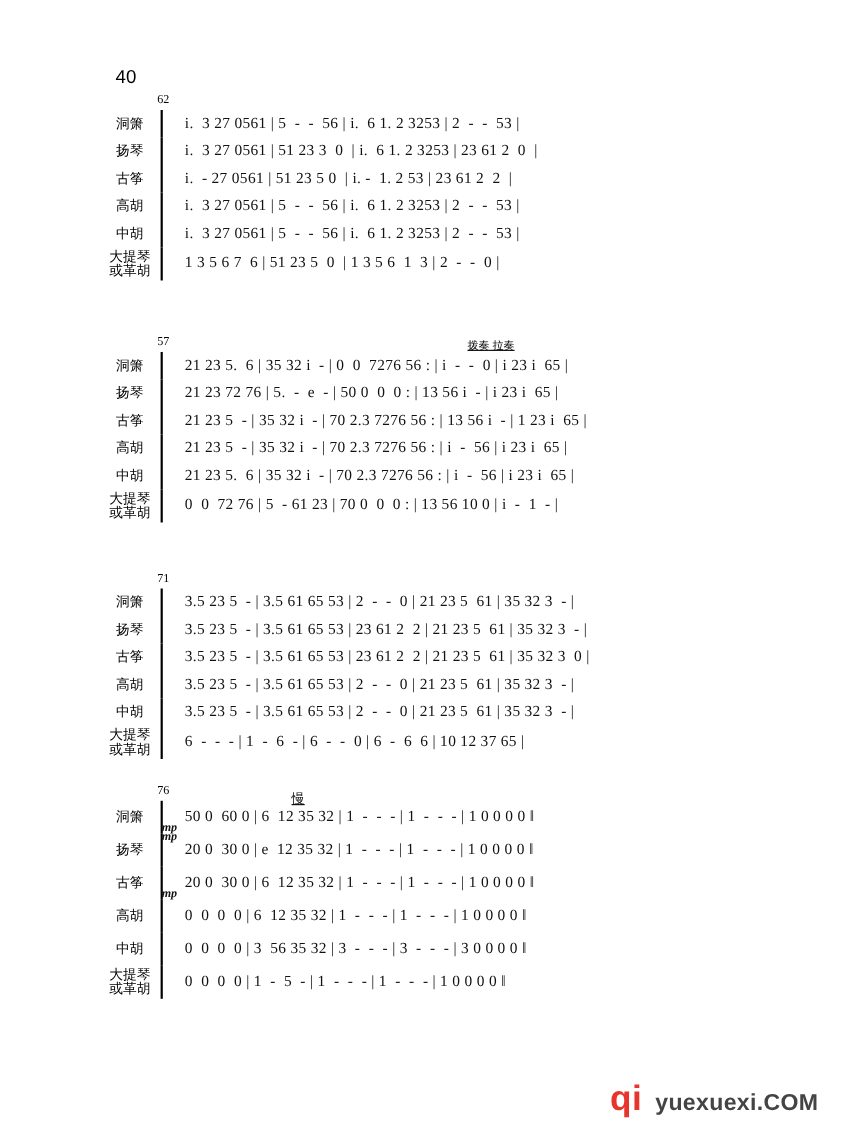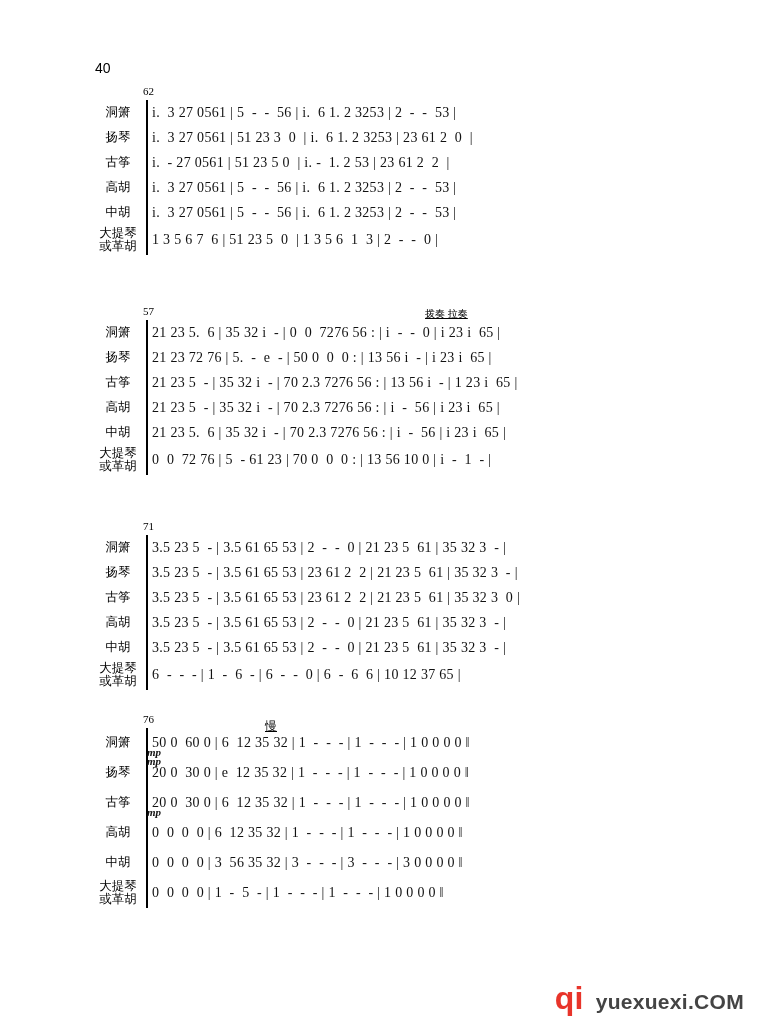--- a/index.html
+++ b/index.html
@@ -16,23 +16,23 @@
     overflow: hidden;
   }
   .page {
     position: relative;
     width: 770px;
     height: 1035px;
     background: #fff;
   }
   .page-number {
     position: absolute;
-    left: 95px;
+    left: 105px;
     top: 60px;
-    font-size: 14px;
+    font-size: 17px;
     font-family: "Liberation Sans", sans-serif;
     color: #000;
   }
   .system {
     position: absolute;
     left: 95px;
     width: 580px;
   }
   .system-number {
     position: absolute;
@@ -65,21 +65,21 @@
     color: #000;
     white-space: pre-line;
   }
   .notes {
     position: relative;
     flex: 1 1 auto;
     border-left: 2.2px solid #000;
     height: 100%;
     display: flex;
     align-items: center;
-    padding-left: 4px;
+    padding-left: 20px;
     font-size: 14px;
     letter-spacing: 0.3px;
     font-family: "Liberation Serif", serif;
     white-space: pre;
     overflow: hidden;
   }
   .marking {
     position: absolute;
     font-size: 10px;
     font-family: "Liberation Sans", sans-serif;

